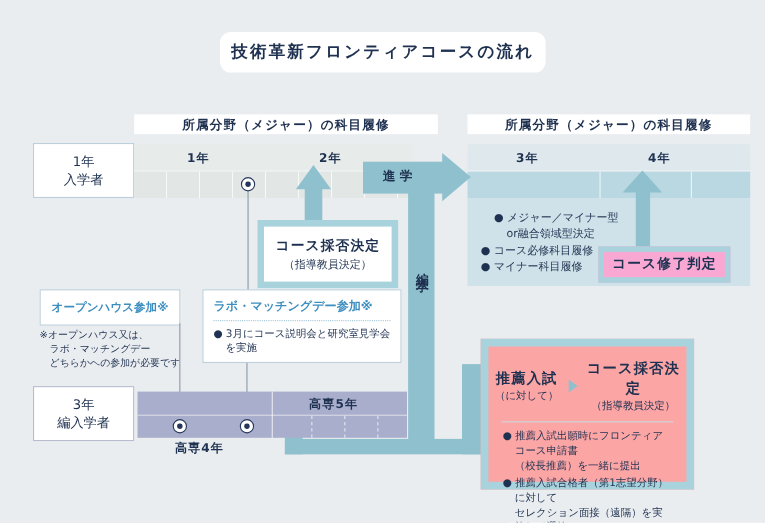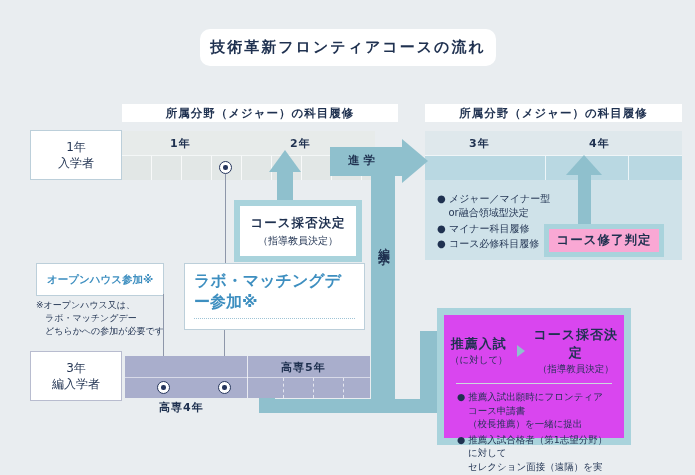--- a/index.html
+++ b/index.html
@@ -53,21 +53,21 @@
   .thin-line{width:1px;background:#8e97aa;}
 
   
   .kosen-band{left:125px;top:356px;width:245px;height:42px;background:#a9aecc;}
   .kosen-hsep{left:125px;top:377px;width:245px;height:1px;background:rgba(255,255,255,.55);}
   .kosen-vsep{top:356px;width:1px;height:42px;background:rgba(255,255,255,.75);}
   .kosen-dash{top:378px;height:20px;width:0;border-left:1px dashed rgba(255,255,255,.7);}
 
   .small-note{font-size:9px;line-height:13px;}
 
-  .reco-box{left:437px;top:308px;width:194px;height:137px;border:7px solid #a9d3dc;background:#d946ef;box-sizing:border-box;}
+  .reco-box{left:437px;top:308px;width:194px;height:137px;border:7px solid #a9d3dc;background:#fca5a5;box-sizing:border-box;}
   .reco-title{font-size:13px;font-weight:600;letter-spacing:1px;}
   .reco-sub{font-size:9.5px;margin-top:1px;}
   .reco-divider{height:1px;background:#ccd8de;margin:7px 12px 6px 12px;}
   .reco-bullet{font-size:9.5px;line-height:13.5px;}
 </style>
 </head>
 <body>
 
 <div class="canvas">
 
@@ -113,42 +113,44 @@
   <div class="abs tri" style="left:250px;top:368px;border-left:17px solid transparent;border-right:17px solid transparent;border-bottom:20px solid #8fc0cd;"></div>
 
   <div class="abs teal" style="left:277px;top:170px;width:16px;height:32px;"></div>
   <div class="abs tri" style="left:269px;top:150px;border-left:16px solid transparent;border-right:16px solid transparent;border-bottom:22px solid #8fc0cd;"></div>
   <div class="abs teal-frame center" style="left:234px;top:200px;width:116px;height:50px;flex-direction:column;">
     <span style="font-size:12.5px;font-weight:600;letter-spacing:1px;">コース採否決定</span>
     <span style="font-size:10px;margin-top:2px;">（指導教員決定）</span>
   </div>
 
   <div class="abs" style="left:437px;top:192px;width:170px;font-size:10px;line-height:13.5px;font-weight:500;">
-    <div class="bullet pre" style="margin-bottom:3px;">● メジャー／マイナー型
+    <div class="bullet pre" style="margin-bottom:3px;margin-left:12px;">● メジャー／マイナー型
 or融合領域型決定</div>
+    <div class="bullet pre">● コース必修科目履修</div>
     <div class="bullet pre" style="margin-bottom:1px;">● マイナー科目履修</div>
-    <div class="bullet pre">● コース必修科目履修</div>
   </div>
 
   <div class="abs teal" style="left:578px;top:173px;width:13px;height:52px;"></div>
   <div class="abs tri" style="left:566px;top:155px;border-left:18px solid transparent;border-right:18px solid transparent;border-bottom:20px solid #8fc0cd;"></div>
   <div class="abs center" style="left:544px;top:224px;width:110px;height:23px;background:#f9a8d4;border:5px solid #a9d3dc;">
     <span style="font-size:12.5px;font-weight:600;letter-spacing:1px;">コース修了判定</span>
   </div>
 
   <div class="abs small-note pre" style="left:36px;top:299px;width:155px;padding-left:1em;text-indent:-1em;">※オープンハウス又は、
 ラボ・マッチングデー
 どちらかへの参加が必要です</div>
   <div class="abs white-box center" style="left:36px;top:263px;width:126px;height:31px;border:1px solid #bccfda;">
     <span class="blue" style="font-size:10.5px;font-weight:600;">オープンハウス参加※</span>
   </div>
 
   <div class="abs white-box" style="left:184px;top:263px;width:181px;height:67px;border:1px solid #bccfda;box-sizing:border-box;padding:7px 9px;">
-    <div class="blue" style="font-size:16px;font-weight:600;">ラボ・マッチングデー参加※</div>
+    <div class="blue" style="font-size:11px;font-weight:600;">ラボ・マッチングデー参加※</div>
     <div style="border-bottom:1px dotted #9fc4d6;margin:5px 0 5px 0;"></div>
+    <div class="bullet pre" style="font-size:9.5px;line-height:13px;">● 3月にコース説明会と研究室見学会
+を実施</div>
   </div>
 
   <div class="abs thin-line" style="left:225px;top:174px;height:89px;"></div>
   <div class="abs thin-line" style="left:224px;top:330px;height:51px;"></div>
   <div class="abs thin-line" style="left:163px;top:294px;height:87px;"></div>
 
   <div class="abs kosen-band"></div>
   <div class="abs kosen-hsep"></div>
   <div class="abs kosen-vsep" style="left:247px;"></div>
   <div class="abs kosen-dash" style="left:283px;"></div>

